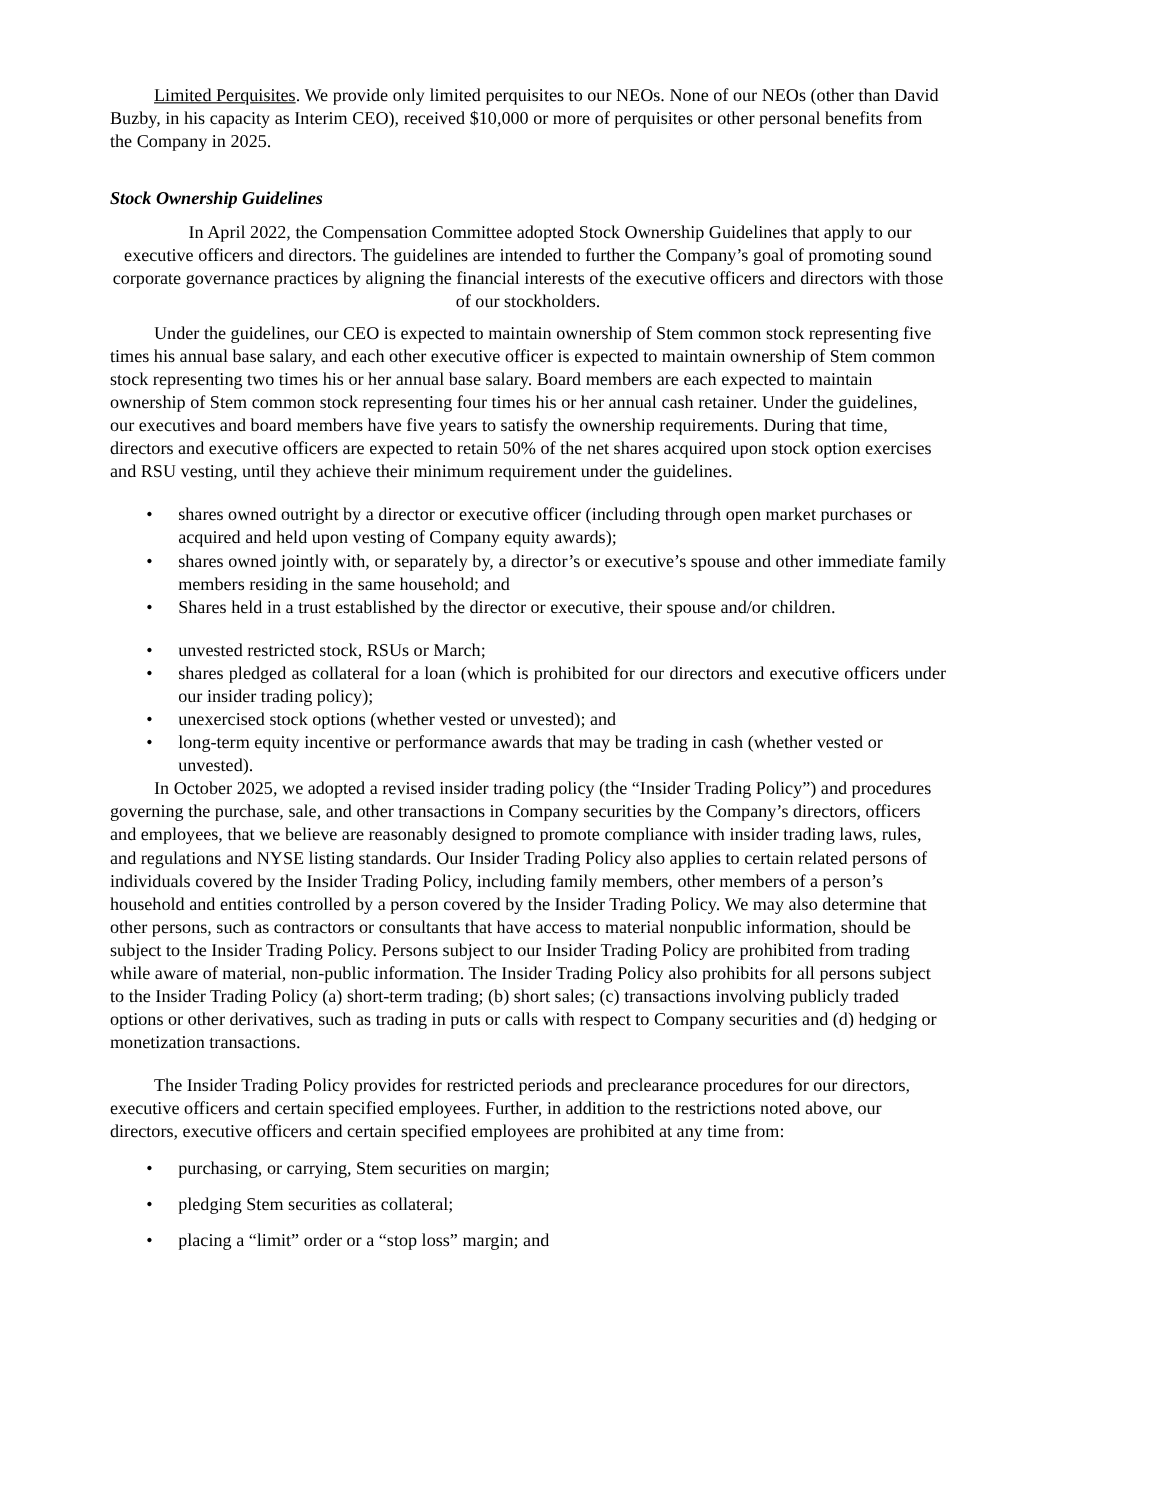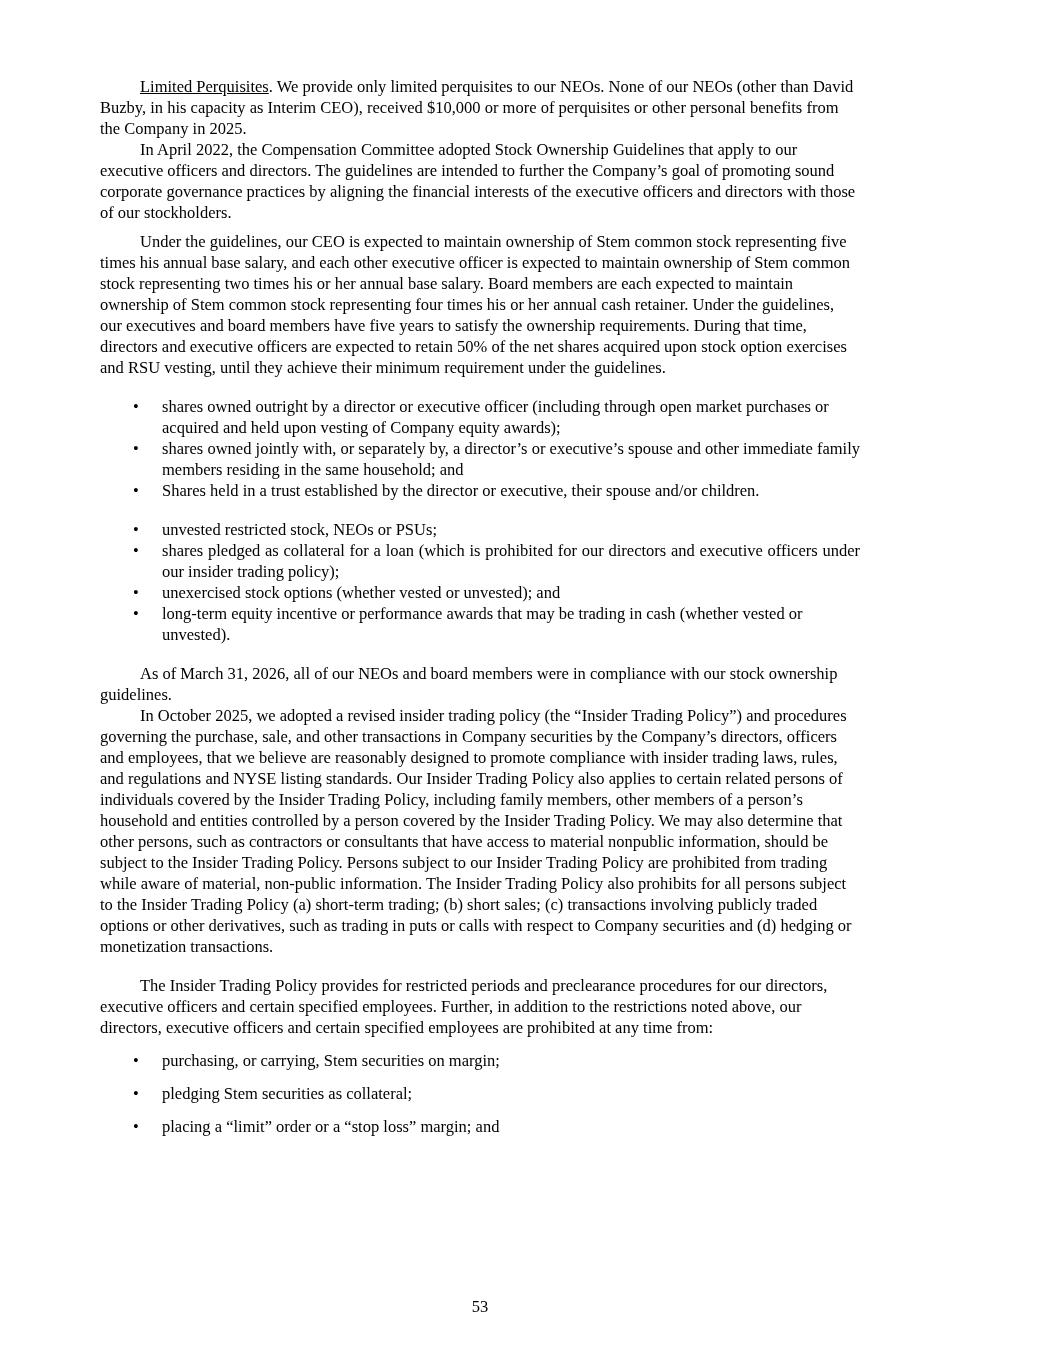--- a/index.html
+++ b/index.html
@@ -26,21 +26,21 @@
   .indent {
     text-indent: 40px;
   }
   .para-gap-small { margin-top: 8px; }
   .para-gap-med   { margin-top: 18px; }
   .heading {
     font-weight: bold;
     font-style: italic;
     margin-top: 30px;
   }
-  .heading + p { margin-top: 22px; }
+  .heading + p { margin-top: 10px; text-align: center; }
   ul.bullet-list {
     list-style: none;
     margin: 18px 0 0 0;
     padding: 0;
   }
   ul.bullet-list li {
     display: flex;
     align-items: flex-start;
   }
   ul.bullet-list .bullet {
@@ -71,20 +71,21 @@
     text-align: center;
   }
 </style>
 </head>
 <body>
 
 <div class="page">
 
   <p class="indent"><span class="underline">Limited Perquisites</span><span>. We provide only limited perquisites to our NEOs. None of our NEOs (other than David Buzby, in his capacity as Interim CEO), received $10,000 or more of perquisites or other personal benefits from the Company in 2025.</span></p>
 
+  <p class="heading">Stock Ownership Guidelines</p>
 
   <p class="indent">In April 2022, the Compensation Committee adopted Stock Ownership Guidelines that apply to our executive officers and directors. The guidelines are intended to further the Company’s goal of promoting sound corporate governance practices by aligning the financial interests of the executive officers and directors with those of our stockholders.</p>
 
   <p class="indent para-gap-small">Under the guidelines, our CEO is expected to maintain ownership of Stem common stock representing five times his annual base salary, and each other executive officer is expected to maintain ownership of Stem common stock representing two times his or her annual base salary. Board members are each expected to maintain ownership of Stem common stock representing four times his or her annual cash retainer. Under the guidelines, our executives and board members have five years to satisfy the ownership requirements. During that time, directors and executive officers are expected to retain 50% of the net shares acquired upon stock option exercises and RSU vesting, until they achieve their minimum requirement under the guidelines.</p>
 
 
   <ul class="bullet-list">
     <li>
       <span class="bullet">•</span>
       <span class="bullet-text">shares owned outright by a director or executive officer (including through open market purchases or acquired and held upon vesting of Company equity awards);</span>
@@ -96,37 +97,36 @@
     <li>
       <span class="bullet">•</span>
       <span class="bullet-text">Shares held in a trust established by the director or executive, their spouse and/or children.</span>
     </li>
   </ul>
 
 
   <ul class="bullet-list">
     <li>
       <span class="bullet">•</span>
-      <span class="bullet-text">unvested restricted stock, NEOs or PSUs;</span>
+      <span class="bullet-text">unvested restricted stock, RSUs or March;</span>
     </li>
     <li class="justify">
       <span class="bullet">•</span>
       <span class="bullet-text">shares pledged as collateral for a loan (which is prohibited for our directors and executive officers under our insider trading policy);</span>
     </li>
     <li>
       <span class="bullet">•</span>
       <span class="bullet-text">unexercised stock options (whether vested or unvested); and</span>
     </li>
     <li>
       <span class="bullet">•</span>
       <span class="bullet-text">long-term equity incentive or performance awards that may be trading in cash (whether vested or unvested).</span>
     </li>
   </ul>
 
-  <p class="indent para-gap-med">As of March 31, 2026, all of our NEOs and board members were in compliance with our stock ownership guidelines.</p>
 
 
   <p class="indent">In October 2025, we adopted a revised insider trading policy (the “Insider Trading Policy”) and procedures governing the purchase, sale, and other transactions in Company securities by the Company’s directors, officers and employees, that we believe are reasonably designed to promote compliance with insider trading laws, rules, and regulations and NYSE listing standards. Our Insider Trading Policy also applies to certain related persons of individuals covered by the Insider Trading Policy, including family members, other members of a person’s household and entities controlled by a person covered by the Insider Trading Policy. We may also determine that other persons, such as contractors or consultants that have access to material nonpublic information, should be subject to the Insider Trading Policy. Persons subject to our Insider Trading Policy are prohibited from trading while aware of material, non-public information. The Insider Trading Policy also prohibits for all persons subject to the Insider Trading Policy (a) short-term trading; (b) short sales; (c) transactions involving publicly traded options or other derivatives, such as trading in puts or calls with respect to Company securities and (d) hedging or monetization transactions.</p>
 
   <p class="indent para-gap-med">The Insider Trading Policy provides for restricted periods and preclearance procedures for our directors, executive officers and certain specified employees. Further, in addition to the restrictions noted above, our directors, executive officers and certain specified employees are prohibited at any time from:</p>
 
   <ul class="bullet-list spaced-list">
     <li>
       <span class="bullet">•</span>
       <span class="bullet-text">purchasing, or carrying, Stem securities on margin;</span>
@@ -134,15 +134,14 @@
     <li>
       <span class="bullet">•</span>
       <span class="bullet-text">pledging Stem securities as collateral;</span>
     </li>
     <li>
       <span class="bullet">•</span>
       <span class="bullet-text">placing a “limit” order or a “stop loss” margin; and</span>
     </li>
   </ul>
 
-  <div class="page-number">53</div>
 
 </div>
 
 </body></html>

